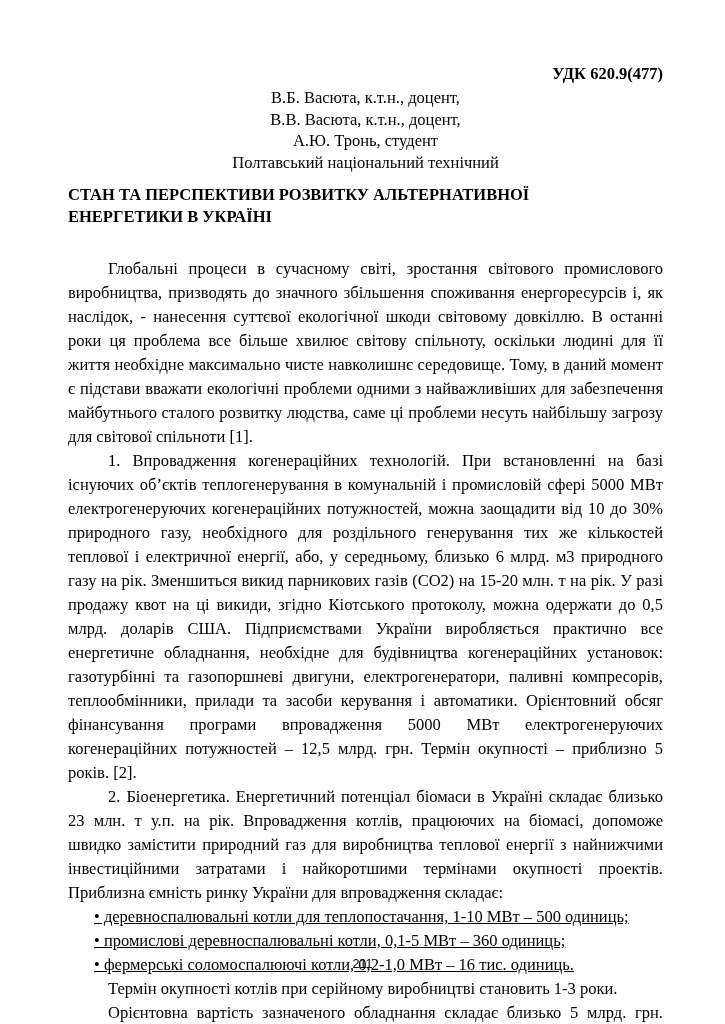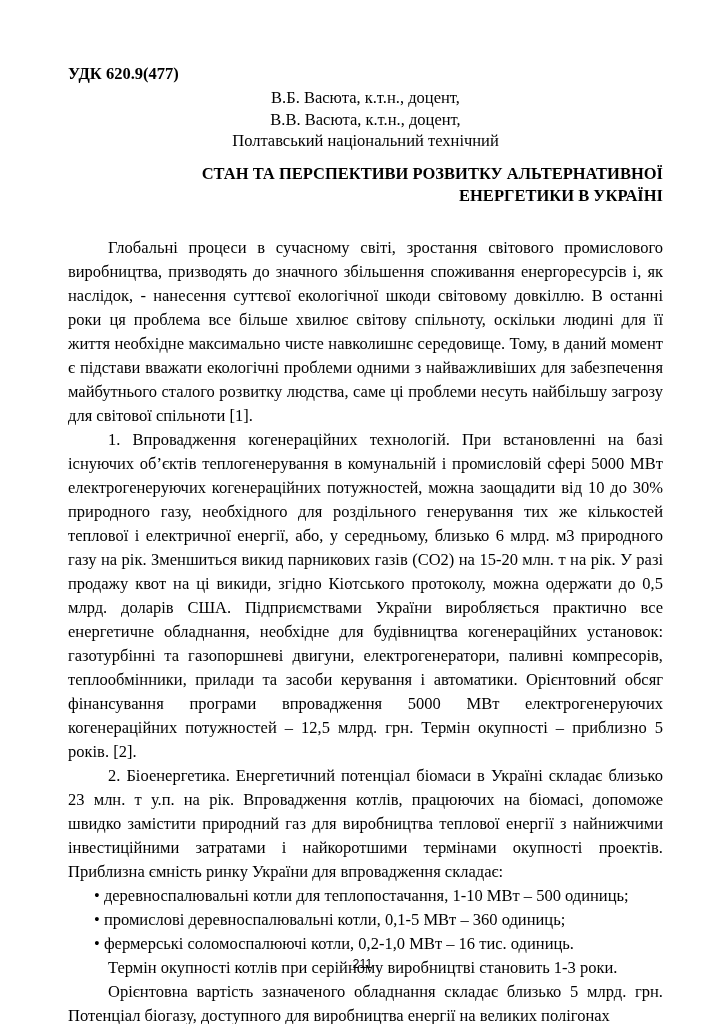--- a/index.html
+++ b/index.html
@@ -24,48 +24,49 @@
   .content {
     position: absolute;
     left: 68px;
     top: 64px;
     width: 595px;
   }
   .udc {
     font-weight: 700;
     font-size: 16.5px;
     line-height: 20px;
-    text-align: left;
+    text-align: right;
   }
   .byline {
     margin-top: 3px;
     text-align: center;
     font-size: 16.5px;
     line-height: 21.5px;
   }
   .title {
     margin: 11px auto 0 auto;
     font-size: 16.5px;
     font-weight: 700;
-    text-align: right;
+    text-align: left;
     line-height: 22px;
   }
   .title .tline { display: block; }
   .body-text {
     margin-top: 29px;
     font-size: 16.5px;
     line-height: 24px;
     text-align: justify;
   }
   .para {
     margin: 0;
     text-indent: 40px;
   }
   .para.bullet {
     text-indent: 26px;
+    text-decoration: underline;
   }
   .page-number {
     position: absolute;
     left: 0;
     top: 956px;
     width: 725px;
     text-align: center;
     font-family: "Liberation Sans", sans-serif;
     font-size: 12.5px;
     line-height: 16px;
@@ -76,20 +77,21 @@
 <body>
 
 <div class="page">
   <div class="content">
 
     <div class="udc">УДК 620.9(477)</div>
 
     <div class="byline">
       <div>В.Б. Васюта, к.т.н., доцент,</div>
       <div>В.В. Васюта, к.т.н., доцент,</div>
+      <div>А.Ю. Тронь, студент</div>
       <div>Полтавський національний технічний</div>
     </div>
 
     <h1 class="title">
       <span class="tline">СТАН ТА ПЕРСПЕКТИВИ РОЗВИТКУ АЛЬТЕРНАТИВНОЇ</span>
       <span class="tline">ЕНЕРГЕТИКИ В УКРАЇНІ</span>
     </h1>
 
     <div class="body-text">
       <p class="para">Глобальні процеси в сучасному світі, зростання світового промислового виробництва, призводять до значного збільшення споживання енергоресурсів і, як наслідок, - нанесення суттєвої екологічної шкоди світовому довкіллю. В останні роки ця проблема все більше хвилює світову спільноту, оскільки людині для її життя необхідне максимально чисте навколишнє середовище. Тому, в даний момент є підстави вважати екологічні проблеми одними з найважливіших для забезпечення майбутнього сталого розвитку людства, саме ці проблеми несуть найбільшу загрозу для світової спільноти [1].</p>

